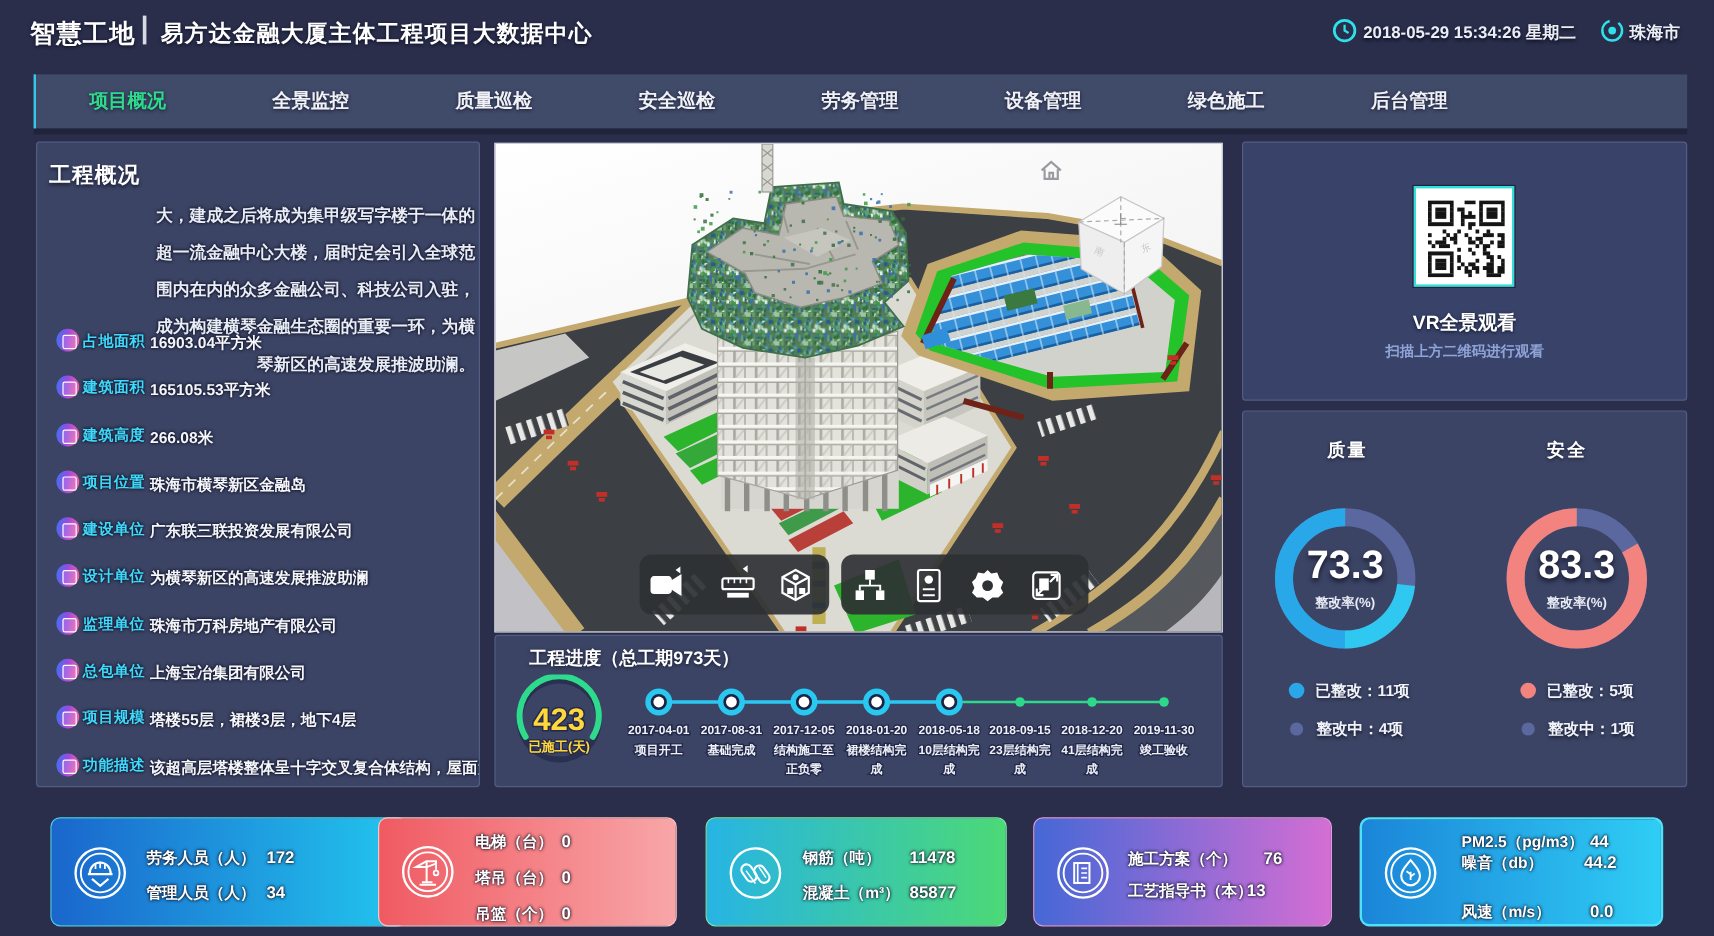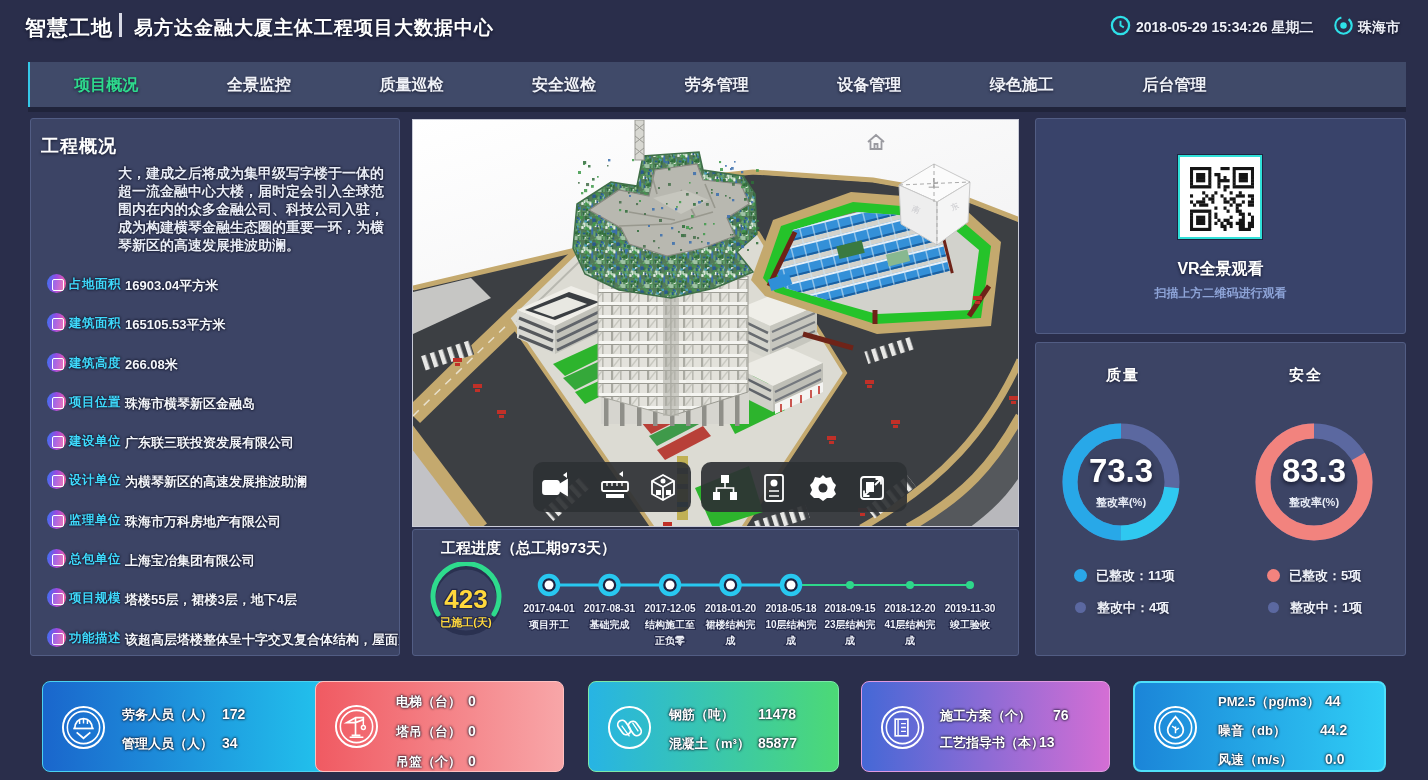--- a/index.html
+++ b/index.html
@@ -16,21 +16,21 @@
   #hd-city { position:absolute; left:1358px; top:19px; font-size:14px; font-weight:bold; color:#eceef6; text-shadow:0 1px 3px rgba(5,8,25,.9); }
   .hd-ico { position:absolute; top:15px; width:21px; height:21px; }
   
   #nav { position:absolute; left:28px; top:62px; width:1378px; height:45px;
          background:#404a69; border-left:2px solid #35c8e8; display:flex; box-shadow:0 5px 0 rgba(22,26,44,.5); }
   .nav-it { width:152.6px; text-align:center; line-height:45px; font-size:16px; font-weight:bold; color:#f0f2f8; text-shadow:0 1px 3px rgba(10,12,30,.8); }
   .nav-it.on { color:#2edb8d; }
   
   .pt { position:absolute; left:10px; top:15px; font-size:18px; font-weight:bold; color:#fff; letter-spacing:1px; text-shadow:0 1px 3px rgba(10,12,30,.8); }
   #desc { position:absolute; left:87px; top:45px; width:278px; font-size:14px; color:#e8ecf6;
-          line-height:18px; font-weight:bold; }
+          line-height:31px; font-weight:bold;text-align:right; }
   .li { position:absolute; left:16px; height:22px; }
   .li .ic { position:absolute; left:0; top:1px; width:19px; height:19px; border-radius:50%;
             background:linear-gradient(100deg,#4a6cf0 10%,#9a4ae0 45%,#f060a8 90%); }
   .li .ic:after { content:""; position:absolute; left:4.5px; top:4.5px; width:10px; height:10px;
             border:1px solid #fff; border-radius:2px; background:rgba(255,255,255,.15);}
   .li .lb { position:absolute; left:22px; top:3px; font-size:12.5px; font-weight:bold; color:#3fd9fc; letter-spacing:0.5px; }
   .li .vl { position:absolute; left:78px; top:3.5px; font-size:13px; font-weight:bold; color:#f4f6fb; white-space:nowrap; }
   
   #qrbox { position:absolute; left:142px; top:36px; width:84px; height:84px; background:#fff;
            border:2px solid #30e0d8; outline:1px solid #202440; }
@@ -969,17 +969,17 @@
 
     <svg class="cic" style="top:22px;" viewBox="0 0 46 46" fill="none" stroke="#fff">
       <circle cx="23" cy="23" r="21" stroke-width="2"></circle>
       <circle cx="23" cy="23" r="16.5" stroke-width="1.6"></circle>
       <path d="M23 12c5 6 8 9.5 8 13.5a8 8 0 0 1-16 0C15 21.5 18 18 23 12z" stroke-width="1.8"></path>
       <path d="M23 22v7 M23 24l-3.5-2.5 M23 26l3.5-2.5" stroke-width="1.5"></path>
     </svg>
 
     <div class="crow glow" style="left:83px; top:10px;">PM2.5（pg/m3）<b style="position:absolute;left:107px;">44</b></div>
 
-    <div class="crow glow" style="left:83px; top:39px;">噪音（db）<b style="position:absolute;left:102px;">44.2</b></div>
+    <div class="crow glow" style="left:83px; top:27px;">噪音（db）<b style="position:absolute;left:102px;">44.2</b></div>
 
     <div class="crow glow" style="left:83px; top:68px;">风速（m/s）<b style="position:absolute;left:107px;">0.0</b></div>
   </div>
 </div>
 
 </body></html>

